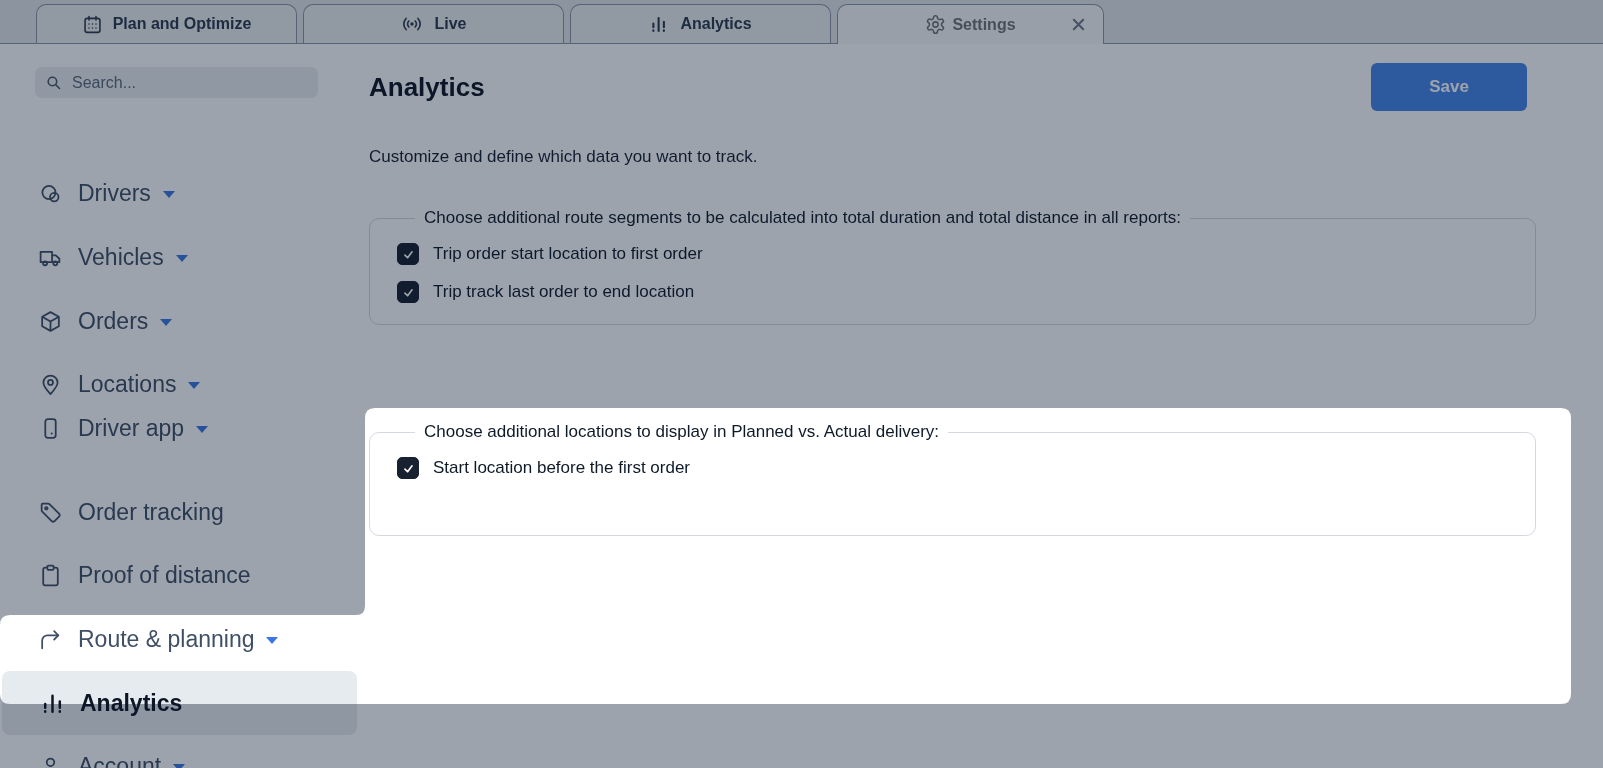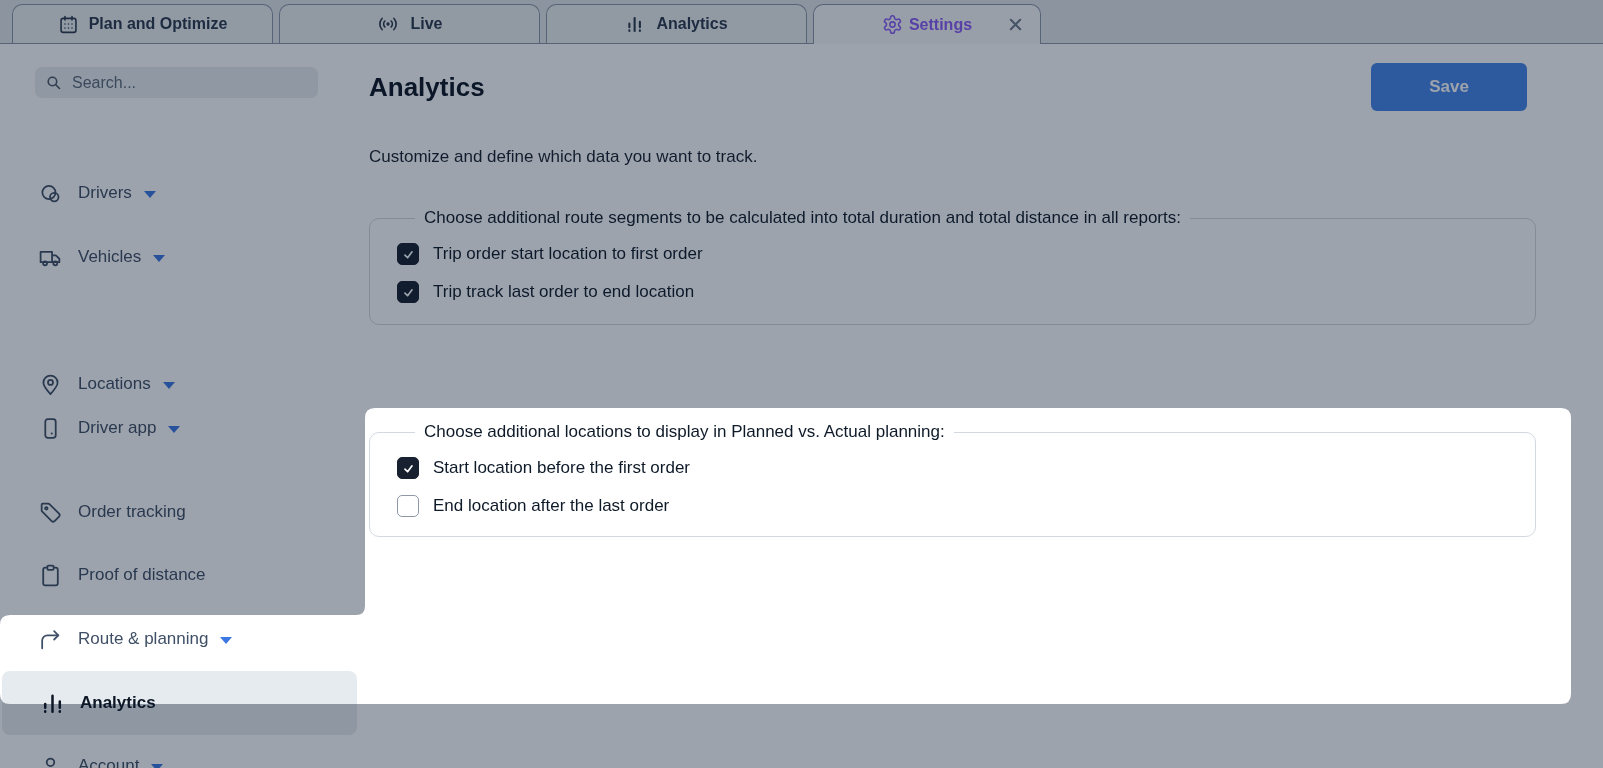--- a/index.html
+++ b/index.html
@@ -10,54 +10,54 @@
     font-family:"Liberation Sans", sans-serif;
     color:var(--text-primary, #0e1826);
   }
   .app { position:absolute; inset:0; }
 
   
   .tabbar {
     position:absolute; left:0; top:0; width:1603px; height:44px;
     background:var(--tabbar-bg,#e3e7ea);
     border-bottom:1px solid var(--tab-border,#96a1b0);
-    display:flex; align-items:flex-end; padding-left:12px; z-index:1;
+    display:flex; align-items:flex-end; padding-left:36px; z-index:1;
   }
   .tab {
     width:261px; height:39px; margin-right:6px; position:relative;
     background:var(--tab-bg,#ebeef0);
     border:1px solid var(--tab-border,#8494a6); border-bottom:none;
     border-radius:10px 10px 0 0;
     display:flex; align-items:center; justify-content:center; gap:10px;
     font-size:16px; font-weight:600; color:#2c3a4e; cursor:pointer;
   }
   .tab.active {
     background:var(--tab-active-bg,#f7f9fa); height:40px; margin-bottom:-1px;
-    color:#8b5cf6; font-weight:700; width:228px; z-index:2;gap:6px;
+    color:#737373; font-weight:700; width:267px; z-index:2;gap:6px;
   }
   .tab .ticon { display:flex; align-items:center; }
   .tab-close { position:absolute; right:16px; top:50%; transform:translateY(-50%);
     width:18px; height:18px; display:flex; align-items:center; justify-content:center; cursor:pointer; color:#6e7989; }
 
   
   .sidebar { position:absolute; left:0; top:44px; width:365px; height:724px; background:#ffffff; }
   .searchbox {
     position:absolute; left:35px; top:23px; width:283px; height:31px;
     background:var(--search-bg,#e9edf0); border-radius:7px;
     display:flex; align-items:center; padding:0 10px; gap:8px;
   }
   .searchbox input {
     flex:1; border:none; outline:none; background:transparent;
     font-family:"Liberation Sans", sans-serif; font-size:16px; color:#2c3a4e;
   }
   .searchbox input::placeholder { color:#5d6a7a; opacity:1; }
   .nav-item {
     position:absolute; left:0; width:357px; height:64px;
     display:flex; align-items:center; padding-left:37px;
-    color:var(--text-sidebar,#3f4f66); font-size:17px; cursor:pointer;
+    color:var(--text-sidebar,#3f4f66); font-size:23px; cursor:pointer;
   }
   .nav-item .nicon { width:26px; height:26px; margin-right:15px; display:flex; align-items:center; justify-content:center; flex:none; }
   .nav-item.active {
     left:2px; width:355px; background:var(--active-row,#e6ebef);
     border-radius:8px; color:#0c1624; font-weight:700;
   }
   .caret {
     width:0; height:0; margin-left:12px; margin-top:2px;
     border-left:6px solid transparent; border-right:6px solid transparent;
     border-top:7px solid var(--accent,#3b77e3);
@@ -176,20 +176,30 @@
         <svg width="25" height="25" viewBox="0 0 24 24" fill="none" stroke="currentColor" stroke-width="1.7" stroke-linecap="round" stroke-linejoin="round">
           <path d="M2.5 6.5h11v10h-11zM13.5 10h3.6l3.4 3.2v3.3h-7"></path>
           <circle cx="6.8" cy="17.6" r="1.9"></circle>
             <circle cx="16.6" cy="17.6" r="1.9"></circle>
         </svg>
       </span>
       <span>Vehicles</span>
       <span class="caret"></span>
     </div>
 
+    <div class="nav-item" style="top:245px">
+      <span class="nicon">
+        <svg width="25" height="25" viewBox="0 0 24 24" fill="none" stroke="currentColor" stroke-width="1.7" stroke-linejoin="round">
+          <path d="M12 3l8 4.5v9L12 21l-8-4.5v-9z"></path>
+          <path d="M4 7.5l8 4.5 8-4.5M12 12v9"></path>
+        </svg>
+      </span>
+      <span>Orders</span>
+      <span class="caret"></span>
+    </div>
 
     <div class="nav-item" style="top:308px">
       <span class="nicon">
         <svg width="25" height="25" viewBox="0 0 24 24" fill="none" stroke="currentColor" stroke-width="1.7" stroke-linejoin="round">
           <path d="M12 21.2c-4.4-4.9-6.8-8-6.8-11A6.8 6.8 0 0 1 18.8 10.2c0 3-2.4 6.1-6.8 11z"></path>
           <circle cx="12" cy="10" r="2.4"></circle>
         </svg>
       </span>
       <span>Locations</span>
       <span class="caret"></span>
@@ -277,35 +287,29 @@
         <span class="checkbox checked">
           <svg width="15" height="13" viewBox="0 0 22 22" fill="none" stroke="#ffffff" stroke-width="2.8" stroke-linecap="round" stroke-linejoin="round">
               <polyline points="5,12 9.5,16.5 17,6.5"></polyline>
             </svg>
         </span>
         <span>Trip track last order to end location</span>
       </div>
     </fieldset>
 
     <fieldset class="section" id="section-locations">
-      <legend>Choose additional locations to display in Planned vs. Actual planning:</legend>
+      <legend>Choose additional locations to display in Planned vs. Actual delivery:</legend>
       <div class="opt-row first">
         <span class="checkbox checked">
           <svg width="15" height="13" viewBox="0 0 22 22" fill="none" stroke="#ffffff" stroke-width="2.8" stroke-linecap="round" stroke-linejoin="round">
               <polyline points="5,12 9.5,16.5 17,6.5"></polyline>
             </svg>
         </span>
         <span>Start location before the first order</span>
       </div>
-      <div class="opt-row">
-        <span class="checkbox">
-          
-        </span>
-        <span>End location after the last order</span>
-      </div>
     </fieldset>
   </div>
 
   <div class="overlay">
     <svg width="1603" height="768" viewBox="0 0 1603 768">
       <path fill-rule="evenodd" style="fill:var(--overlay-dim, rgba(10,25,47,0.40));" d="M0,0 H1603 V768 H0 Z
            M375,408 H1561 Q1571,408 1571,418 V694 Q1571,704 1561,704 H10 Q0,704 0,694 V625 Q0,615 10,615 H356 Q365,615 365,606 V418 Q365,408 375,408 Z"></path>
     </svg>
   </div>
 

